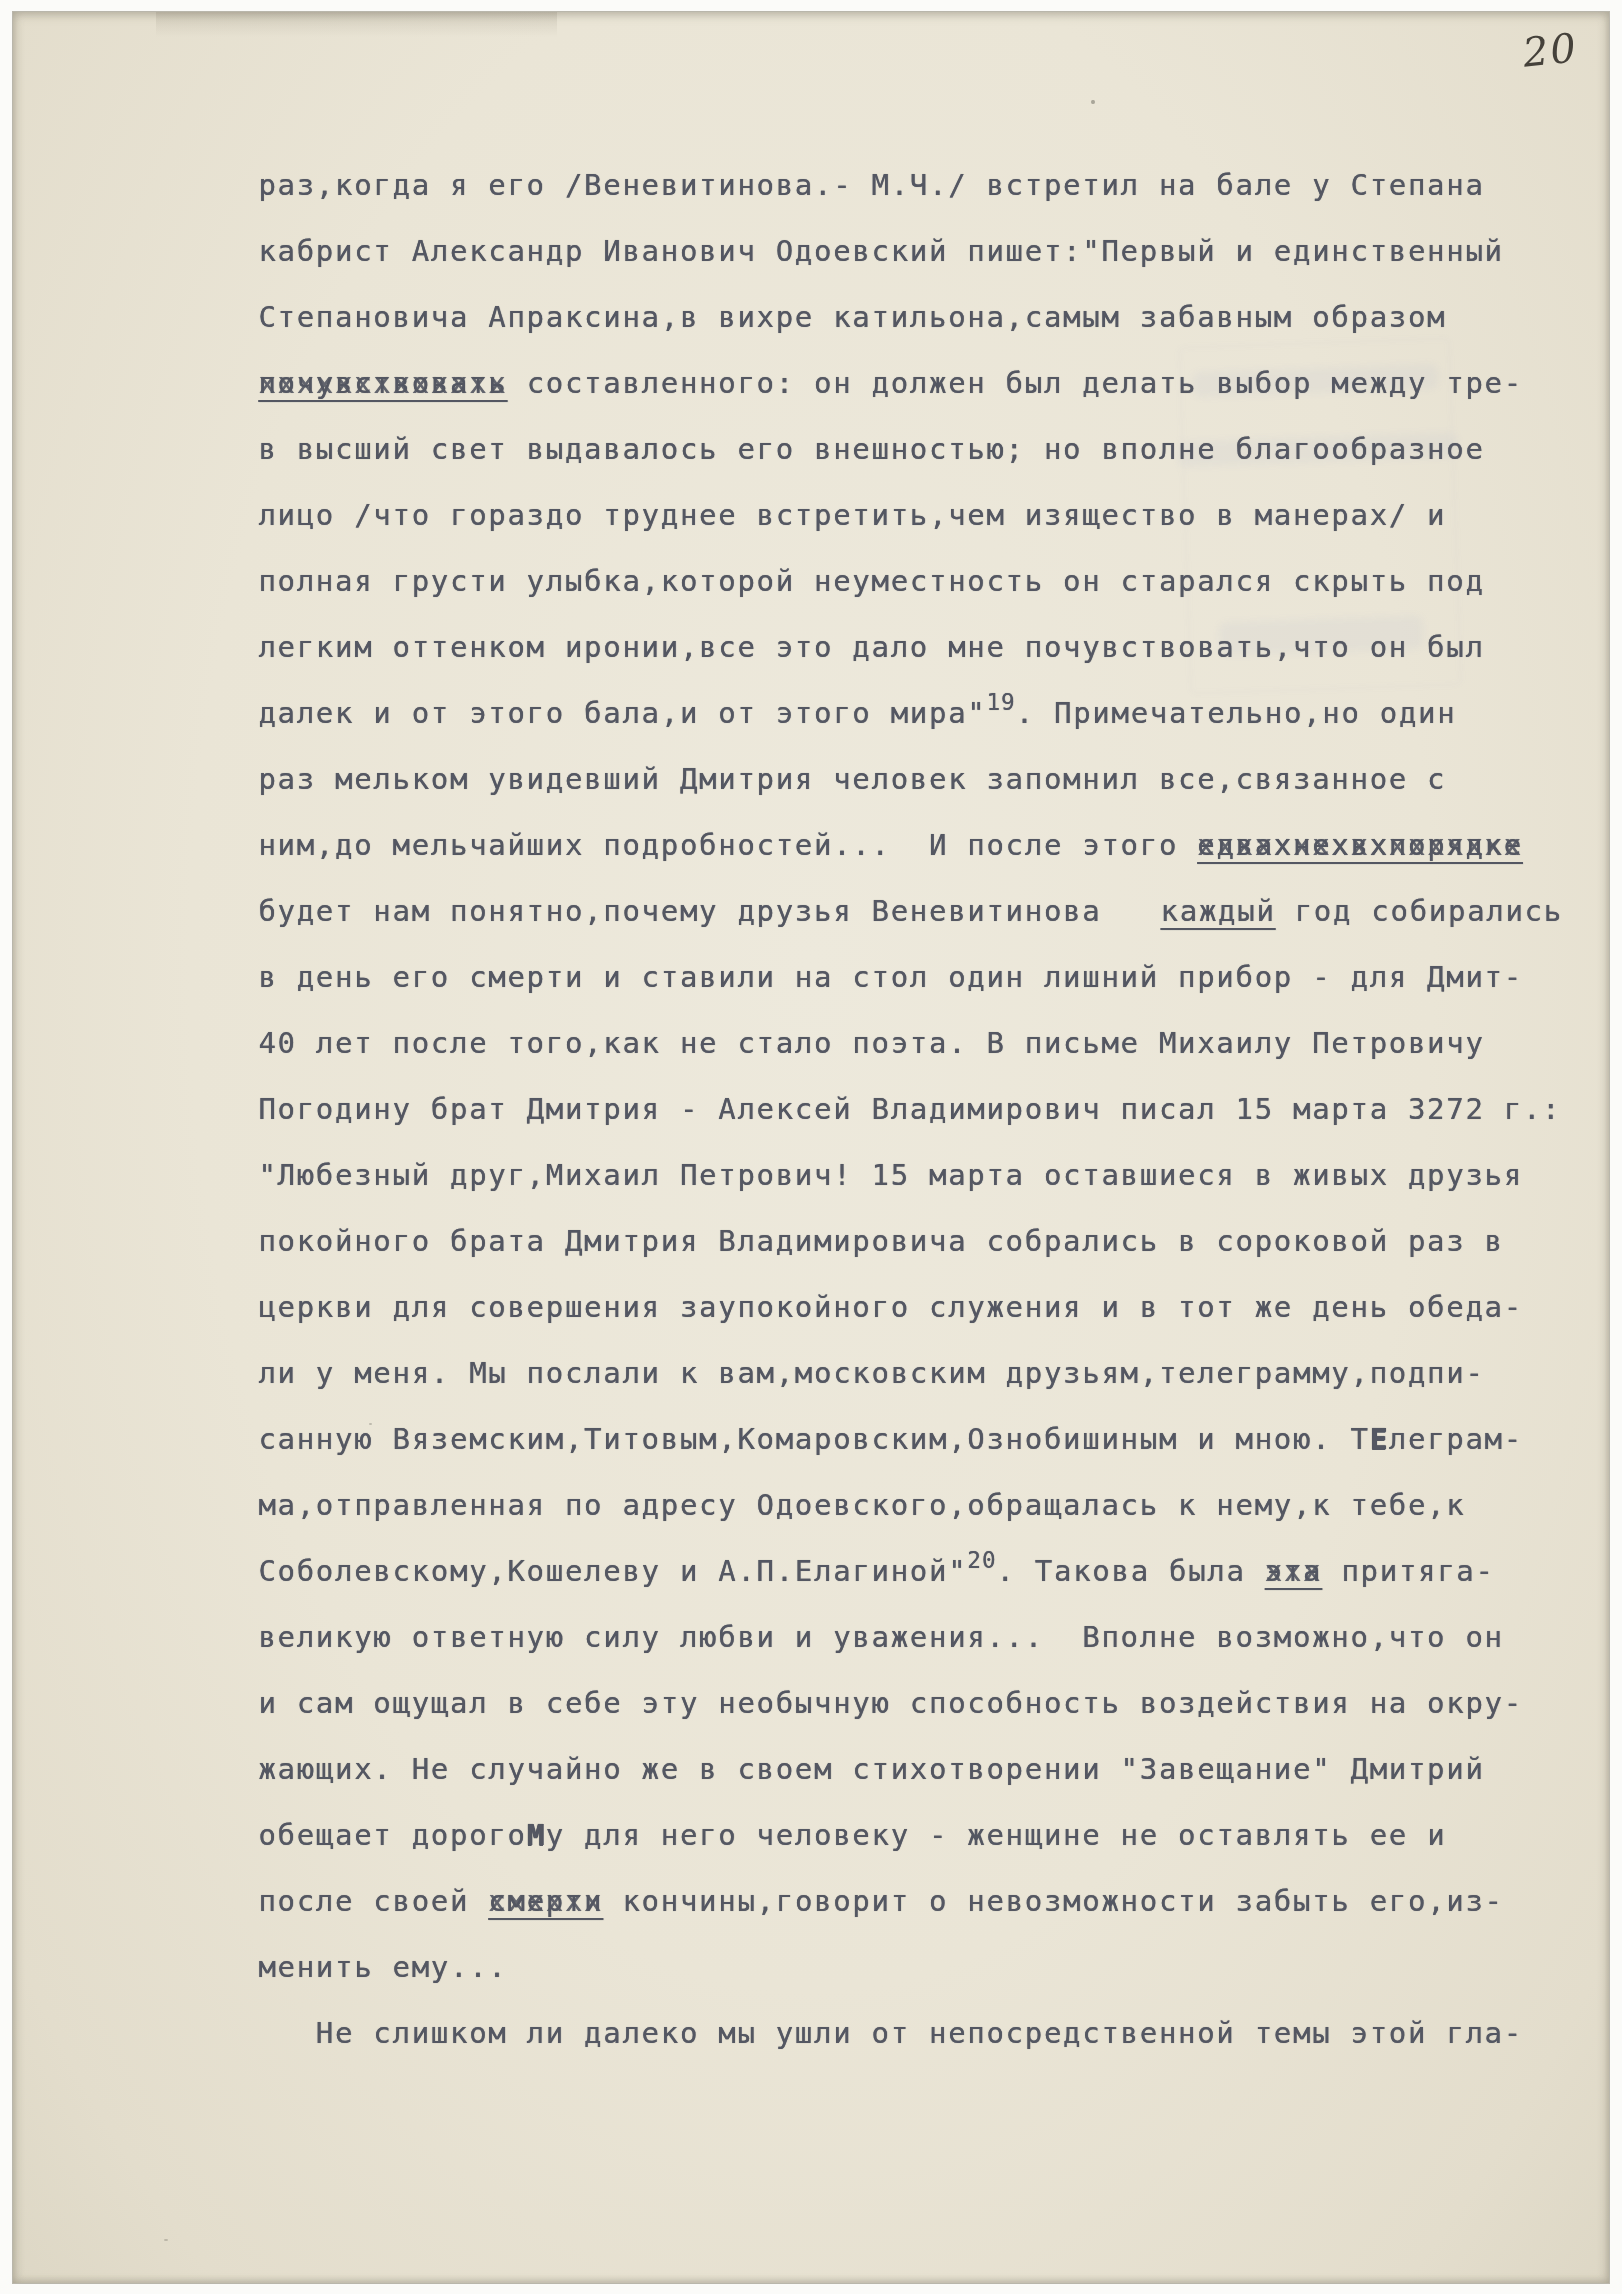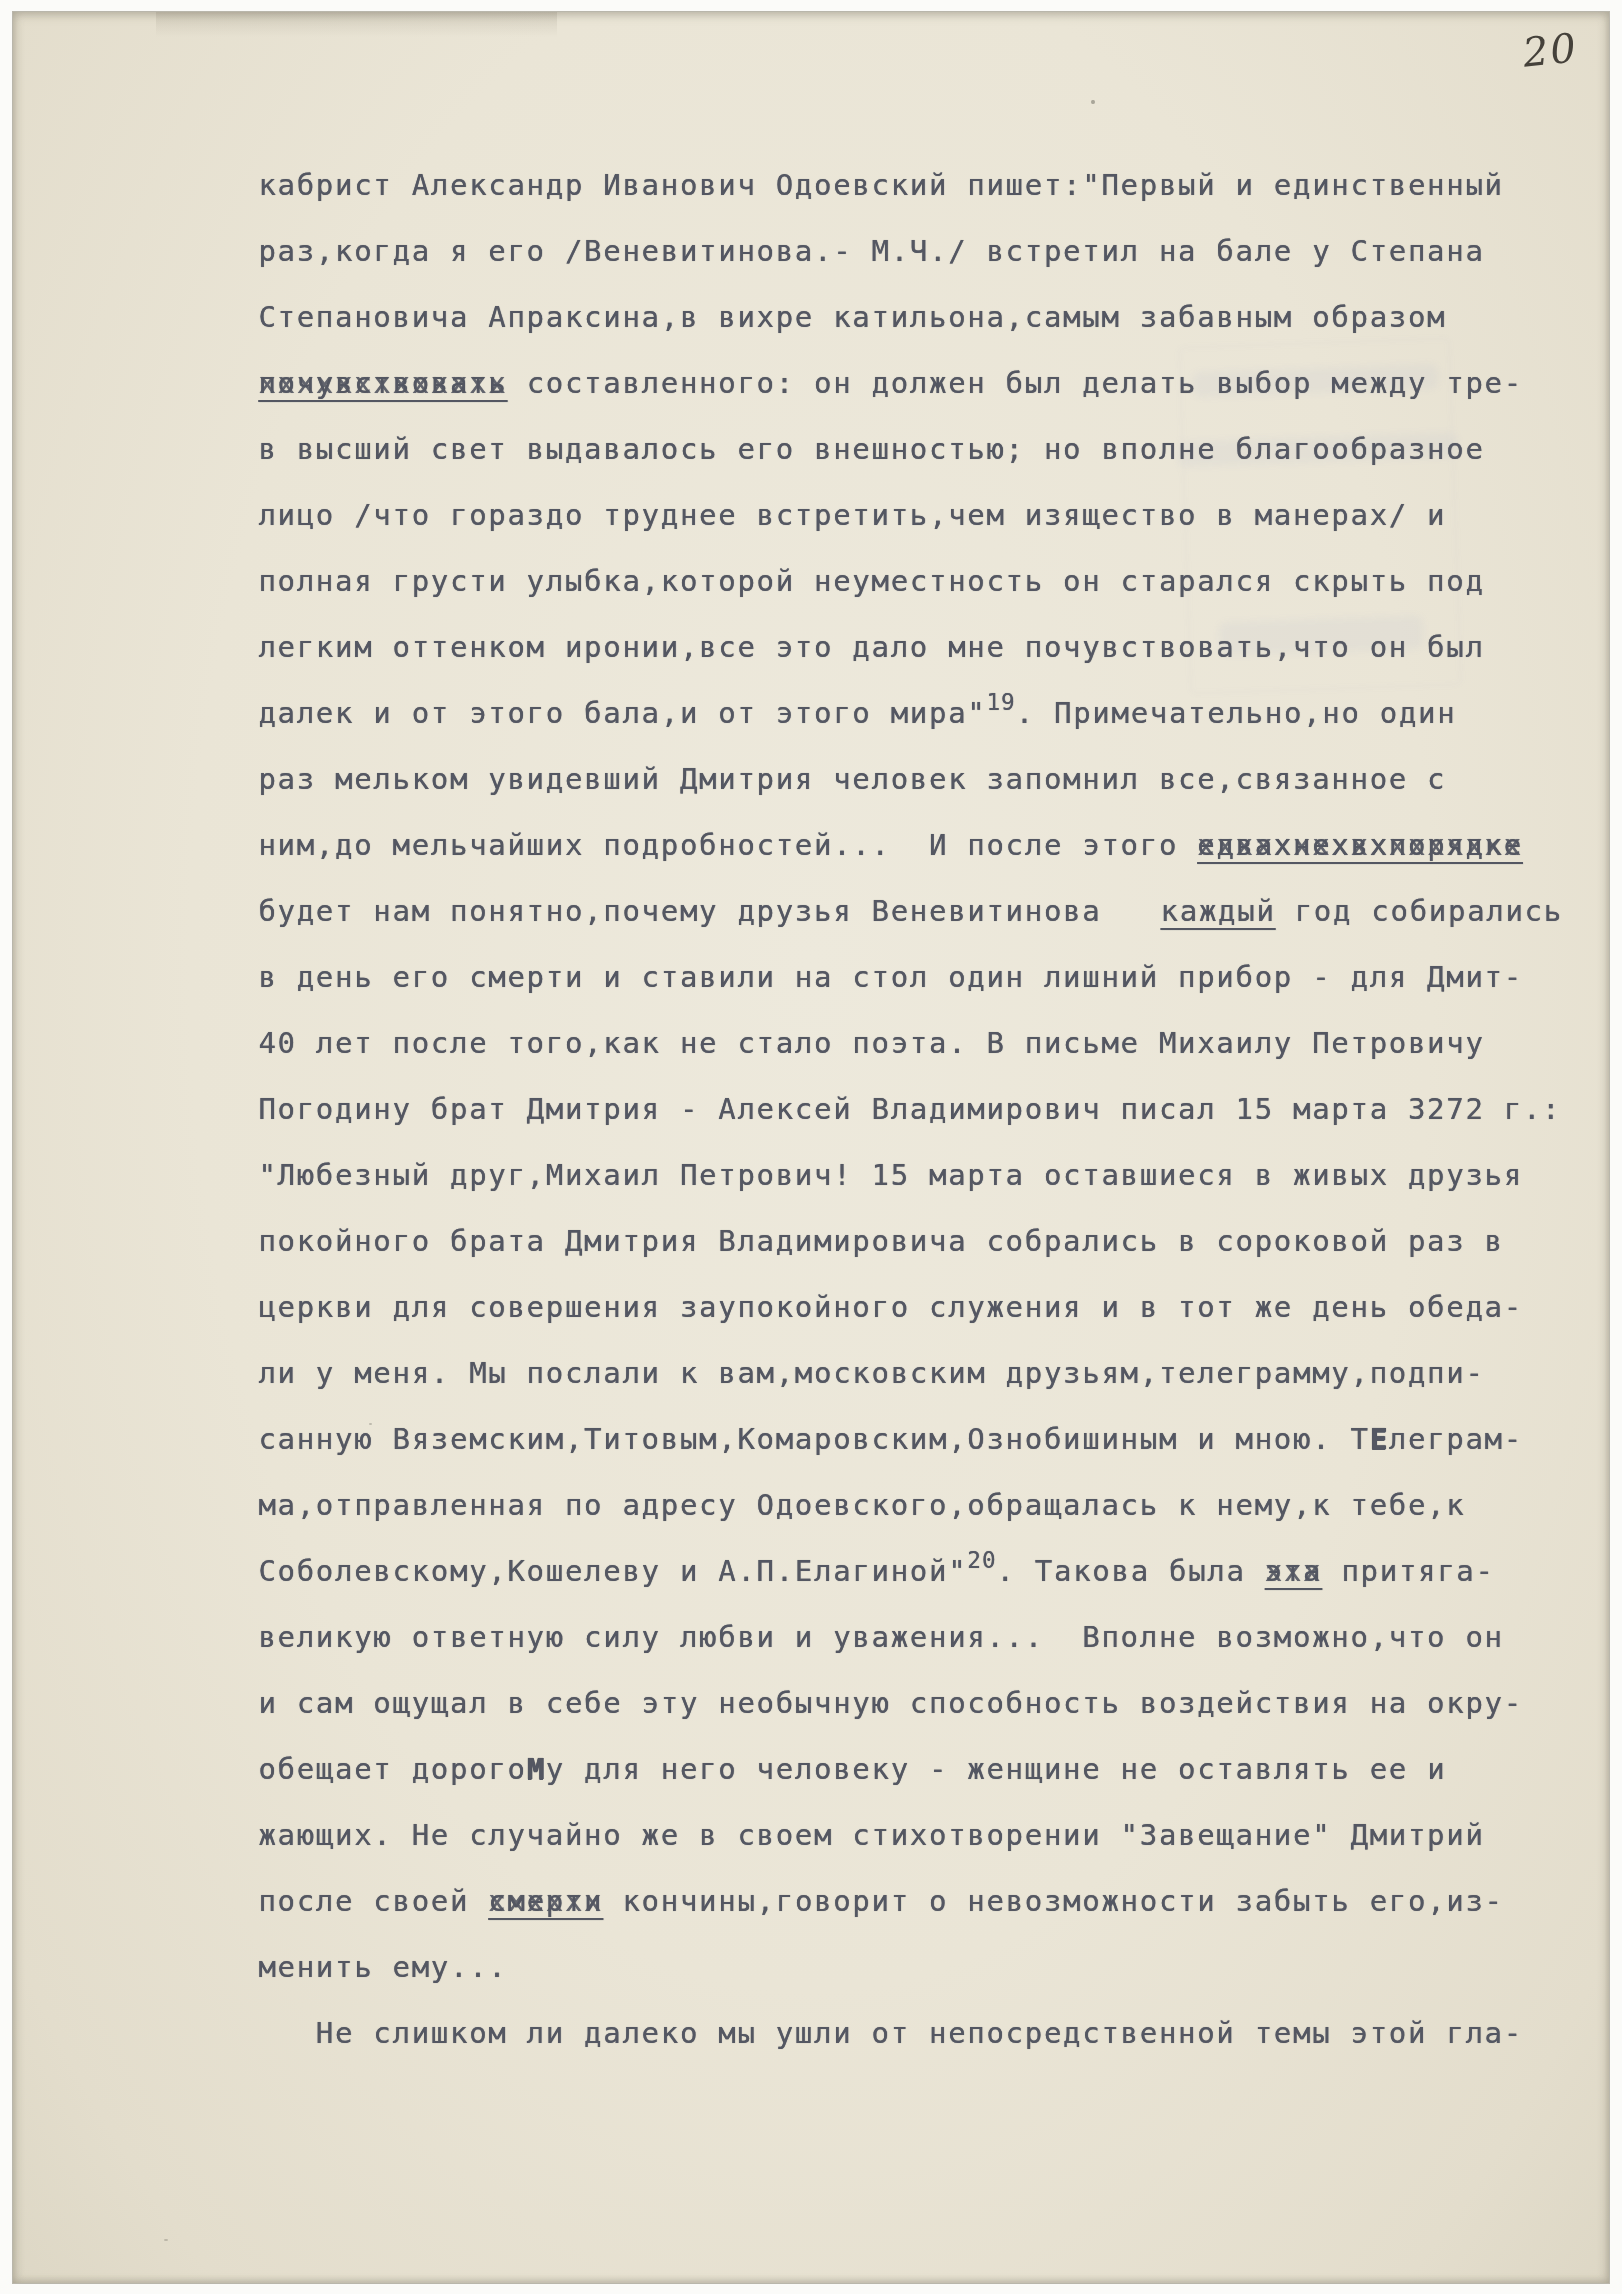--- a/index.html
+++ b/index.html
@@ -120,22 +120,22 @@
   <div class="page-number">20</div>
 
   <div class="faint-stamp">
     <div class="frame"></div>
     <div class="bar b1"></div>
     <div class="bar b2"></div>
     <div class="bar b3"></div>
   </div>
 
   <div class="typewritten">
+      <div class="line"><span>раз,когда я его /Веневитинова.- М.Ч./ встретил на бале у Степана</span></div>
       <div class="line"><span>кабрист Александр Иванович Одоевский пишет:"Первый и единственный</span></div>
-      <div class="line"><span>раз,когда я его /Веневитинова.- М.Ч./ встретил на бале у Степана</span></div>
       <div class="line"><span>Степановича Апраксина,в вихре катильона,самым забавным образом</span></div>
       <div class="line"><span class="xout" data-x="хххххххххххххх">почувствовать</span><span> составленного: он должен был делать выбор между тре-</span></div>
       <div class="line"><span>в высший свет выдавалось его внешностью; но вполне благообразное</span></div>
       <div class="line"><span>лицо /что гораздо труднее встретить,чем изящество в манерах/ и</span></div>
       <div class="line"><span>полная грусти улыбка,которой неуместность он старался скрыть под</span></div>
       <div class="line"><span>легким оттенком иронии,все это дало мне почувствовать,что он был</span></div>
       <div class="line"><span>далек и от этого бала,и от этого мира"</span><span class="sup">19</span><span>. Примечательно,но один</span></div>
       <div class="line"><span>раз мельком увидевший Дмитрия человек запомнил все,связанное с</span></div>
       <div class="line"><span>ним,до мельчайших подробностей...  И после этого </span><span class="xout" data-x="ххххххххххххххххх">едвахнехвхпорядке</span></div>
       <div class="line"><span>будет нам понятно,почему друзья Веневитинова </span><span class="ul">каждый</span><span> год собирались</span></div>
@@ -144,22 +144,22 @@
       <div class="line"><span>Погодину брат Дмитрия - Алексей Владимирович писал 15 марта 3272 г.:</span></div>
       <div class="line"><span>"Любезный друг,Михаил Петрович! 15 марта оставшиеся в живых друзья</span></div>
       <div class="line"><span>покойного брата Дмитрия Владимировича собрались в сороковой раз в</span></div>
       <div class="line"><span>церкви для совершения заупокойного служения и в тот же день обеда-</span></div>
       <div class="line"><span>ли у меня. Мы послали к вам,московским друзьям,телеграмму,подпи-</span></div>
       <div class="line"><span>санную Вяземским,Титовым,Комаровским,Ознобишиным и мною. Т</span><span class="bt">Е</span><span>леграм-</span></div>
       <div class="line"><span>ма,отправленная по адресу Одоевского,обращалась к нему,к тебе,к</span></div>
       <div class="line"><span>Соболевскому,Кошелеву и А.П.Елагиной"</span><span class="sup">20</span><span>. Такова была </span><span class="xout" data-x="ххх">эта</span><span> притяга-</span></div>
       <div class="line"><span>великую ответную силу любви и уважения...  Вполне возможно,что он</span></div>
       <div class="line"><span>и сам ощущал в себе эту необычную способность воздействия на окру-</span></div>
+      <div class="line"><span>жающих. Не случайно же в своем стихотворении "Завещание" Дмитрий</span></div>
       <div class="line"><span>обещает дорого</span><span class="bt">М</span><span>у для него человеку - женщине не оставлять ее и</span></div>
-      <div class="line"><span>жающих. Не случайно же в своем стихотворении "Завещание" Дмитрий</span></div>
       <div class="line"><span>после своей </span><span class="xout" data-x="хххххх">смерти</span><span> кончины,говорит о невозможности забыть его,из-</span></div>
       <div class="line"><span>менить ему...</span></div>
       <div class="line"><span>   Не слишком ли далеко мы ушли от непосредственной темы этой гла-</span></div>
     </div>
 
   <div class="speck s1"></div>
   <div class="speck s2"></div>
   <div class="speck s3"></div>
 </div>
 

